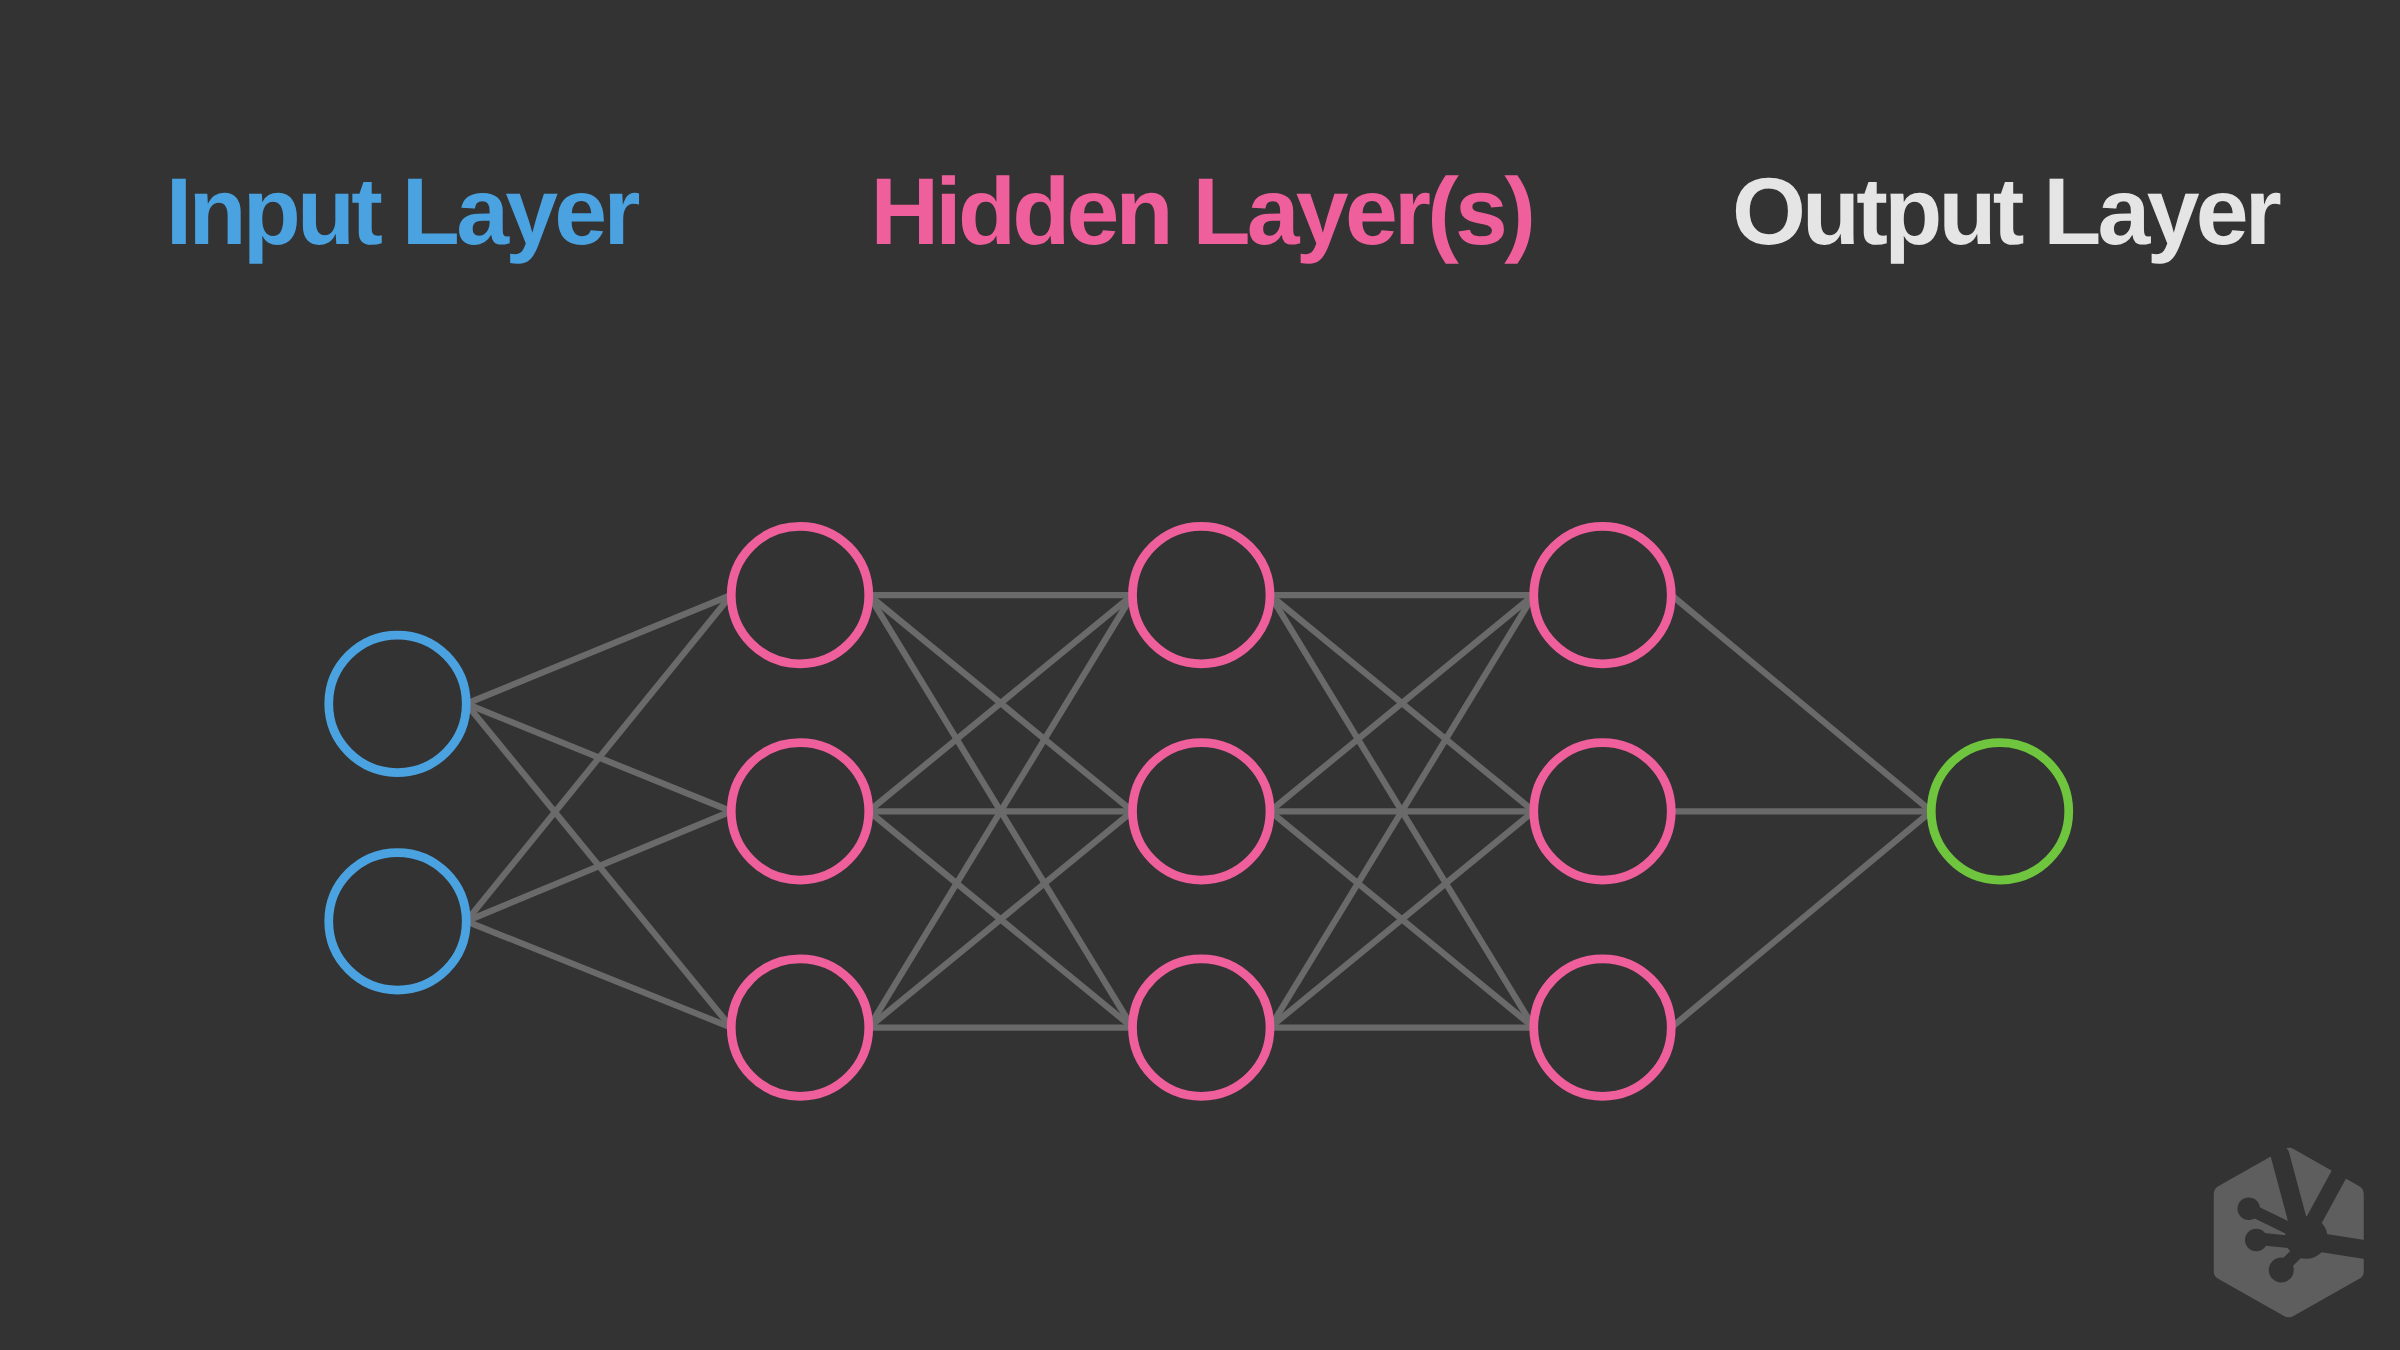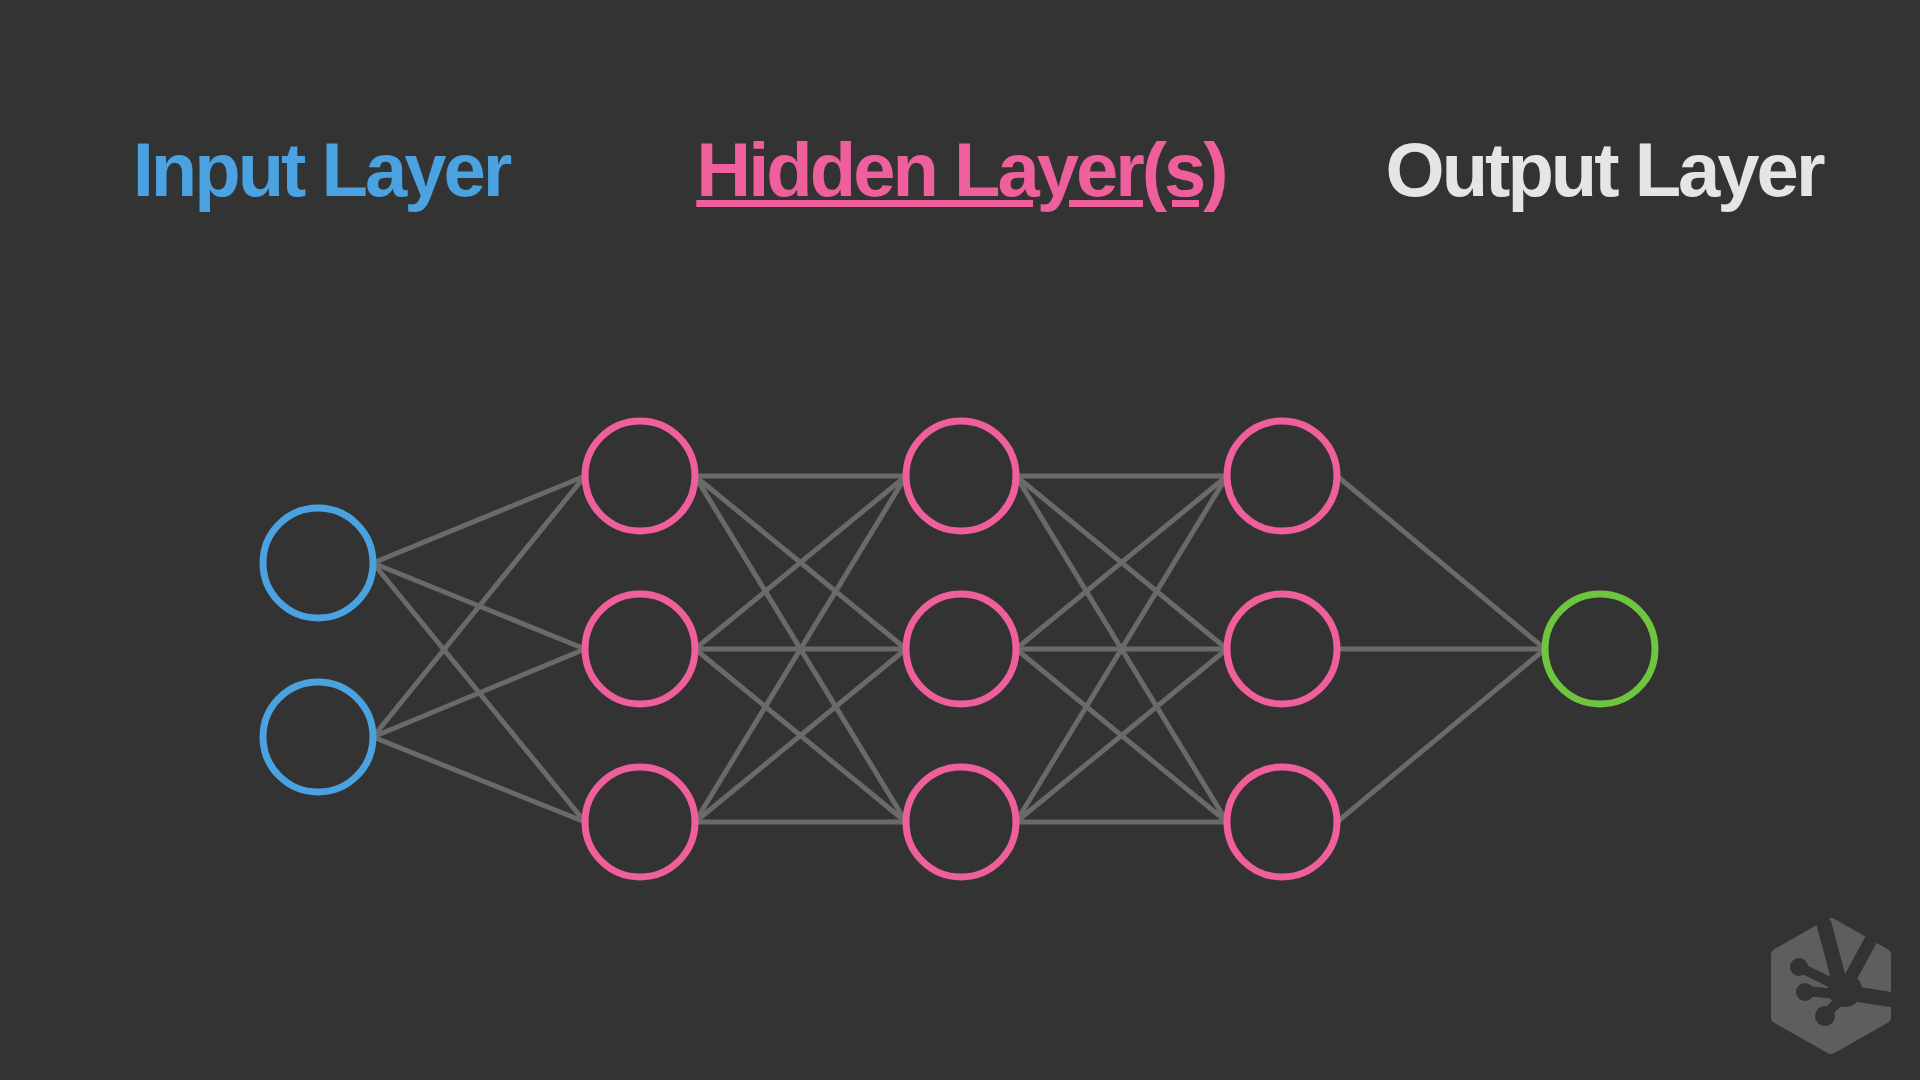--- a/index.html
+++ b/index.html
@@ -37,21 +37,21 @@
     position: absolute;
     display: block;
   }
 </style>
 </head>
 <body style="background: rgb(51, 51, 51);">
 
 <div class="stage" id="stage">
 
   <div class="layer-label" style="left: 321px; top: 132px; color: rgb(74, 162, 224);">Input Layer</div>
-  <div class="layer-label" style="left: 961px; top: 132px; color: rgb(238, 95, 156); text-decoration: underline;">Hidden Layer(s)</div>
+  <div class="layer-label" style="left: 961px; top: 132px; color: rgb(238, 95, 156);">Hidden Layer(s)</div>
   <div class="layer-label" style="left: 1604px; top: 132px; color: #e5e5e5;">Output Layer</div>
 
   <svg id="network-svg" viewBox="0 0 1920 1080" xmlns="http://www.w3.org/2000/svg">
     <g id="edges-group">
         <line x1="373" y1="563" x2="585" y2="476" stroke="#6a6a6a" stroke-width="5"></line>
         <line x1="373" y1="563" x2="585" y2="649" stroke="#6a6a6a" stroke-width="5"></line>
         <line x1="373" y1="563" x2="585" y2="822" stroke="#6a6a6a" stroke-width="5"></line>
         <line x1="373" y1="737" x2="585" y2="476" stroke="#6a6a6a" stroke-width="5"></line>
         <line x1="373" y1="737" x2="585" y2="649" stroke="#6a6a6a" stroke-width="5"></line>
         <line x1="373" y1="737" x2="585" y2="822" stroke="#6a6a6a" stroke-width="5"></line>

